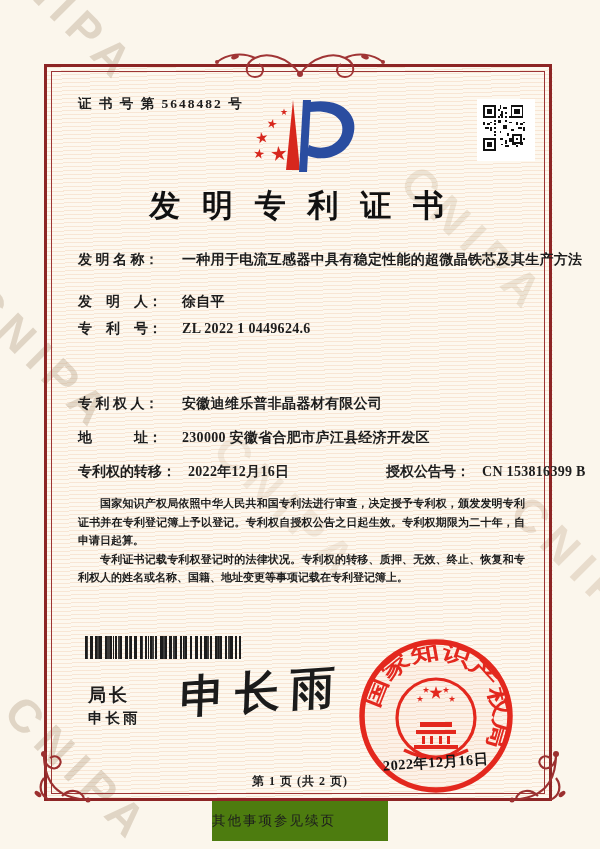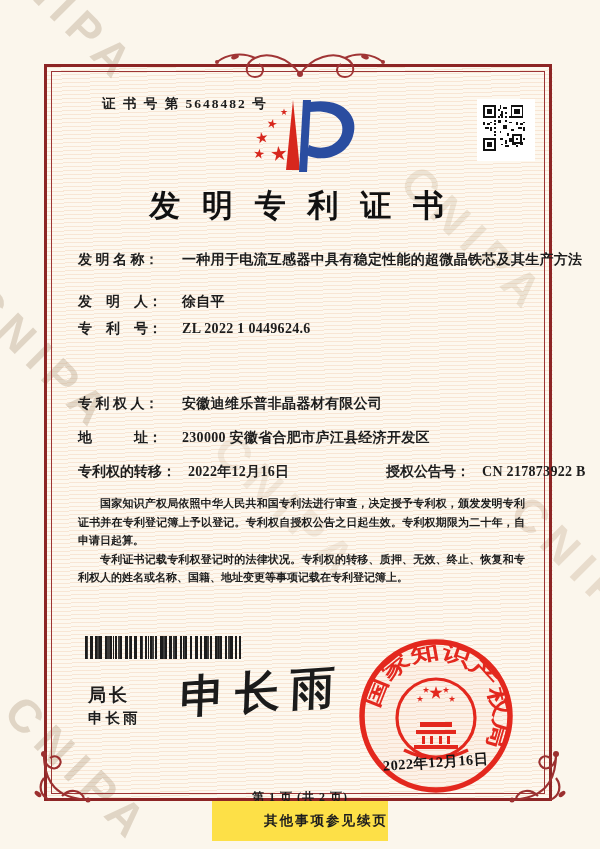--- a/index.html
+++ b/index.html
@@ -22,21 +22,21 @@
     position:absolute;z-index:2;pointer-events:none;
     font-family:"Liberation Sans", sans-serif;font-weight:700;
     font-size:46px;letter-spacing:9px;color:rgba(185,165,140,.40);
     transform:rotate(45deg);white-space:nowrap;
   }
   .frame-outer{position:absolute;left:44px;top:64px;width:502px;height:731px;border:3px solid #8d2525;z-index:3;}
   .frame-inner{position:absolute;left:51px;top:71px;width:492px;height:721px;border:1px solid #9c3434;z-index:3;}
   .ornament-top{position:absolute;left:205px;top:50px;z-index:4;}
   .corner-fl{position:absolute;z-index:4;}
   .content{position:absolute;left:0;top:0;width:600px;height:849px;z-index:4;}
-  .cert-no{position:absolute;left:78px;top:95px;font-size:13.5px;font-weight:700;letter-spacing:2px;margin-left:24px;}
+  .cert-no{position:absolute;left:78px;top:95px;font-size:13.5px;font-weight:700;letter-spacing:2px;}
   .logo{position:absolute;left:236px;top:96px;}
   .qr-wrap{position:absolute;left:477px;top:99px;width:58px;height:62px;background:#fff;}
   .qr{position:absolute;left:6px;top:6px;}
   .title{
     position:absolute;left:0;top:185px;width:600px;text-align:center;
     font-size:31px;font-weight:600;letter-spacing:7px;color:#111;
   }
   .row{position:absolute;left:78px;white-space:nowrap;font-size:14px;font-weight:700;}
   .row .lbl{display:inline-block;min-width:92px;}
   .row .val{margin-left:12px;letter-spacing:.3px;}
@@ -52,25 +52,25 @@
       repeating-linear-gradient(90deg,rgba(28,28,28,.85) 0 3px,transparent 3px 11px);
   }
   .sig-role{position:absolute;left:88px;top:683px;font-size:18px;font-weight:700;letter-spacing:3px;}
   .sig-name{position:absolute;left:88px;top:709px;font-size:14.5px;font-weight:700;letter-spacing:3px;}
   .sig-script{
     position:absolute;left:180px;top:662px;width:170px;
     font-size:45px;font-weight:600;color:#1b1b1b;letter-spacing:10px;
     transform:rotate(-4deg) skewX(-6deg);white-space:nowrap;
   }
   .seal{position:absolute;left:356px;top:636px;z-index:5;}
-  .page-info{position:absolute;left:0;top:773px;width:600px;text-align:center;font-size:12px;font-weight:700;letter-spacing:1px;margin-top:16px;}
+  .page-info{position:absolute;left:0;top:773px;width:600px;text-align:center;font-size:12px;font-weight:700;letter-spacing:1px;}
   .footer-label{
     position:absolute;left:50%;transform:translateX(-50%);top:801px;width:176px;height:40px;
-    background:#fde047;z-index:4;text-align:right;line-height:40px;
-    font-size:13.5px;font-weight:700;letter-spacing:2px;
+    background:#4d7c0f;z-index:4;text-align:left;line-height:40px;
+    font-size:13.5px;font-weight:400;letter-spacing:2px;
   }
 </style>
 </head>
 <body>
 
 <div class="guilloche"></div>
 
 <div class="wm" style="left:-28px;top:-18px;">CNIPA</div>
 <div class="wm" style="left:382px;top:212px;color:rgba(200,178,150,.30);">CNIPA</div>
 <div class="wm" style="left:-52px;top:330px;">CNIPA</div>
@@ -172,21 +172,21 @@
   </div>
   <div class="row" style="top:395px;">
     <span class="lbl">专 利 权 人：</span><span class="val">安徽迪维乐普非晶器材有限公司</span>
   </div>
   <div class="row" style="top:429px;">
     <span class="lbl">地　　　址：</span><span class="val">230000 安徽省合肥市庐江县经济开发区</span>
   </div>
   <div class="row" style="top:463px;">
     <span>专利权的转移：</span><span class="val">2022年12月16日</span>
     <span class="grant-right">
-      <span>授权公告号：</span><span class="val">CN 217873922 B</span>
+      <span>授权公告号：</span><span class="val">CN 153816399 B</span>
     </span>
   </div>
 
   <div class="paras">
     <p>国家知识产权局依照中华人民共和国专利法进行审查，决定授予专利权，颁发发明专利证书并在专利登记簿上予以登记。专利权自授权公告之日起生效。专利权期限为二十年，自申请日起算。</p>
     <p>专利证书记载专利权登记时的法律状况。专利权的转移、质押、无效、终止、恢复和专利权人的姓名或名称、国籍、地址变更等事项记载在专利登记簿上。</p>
   </div>
 
   <div class="barcode"></div>
 

